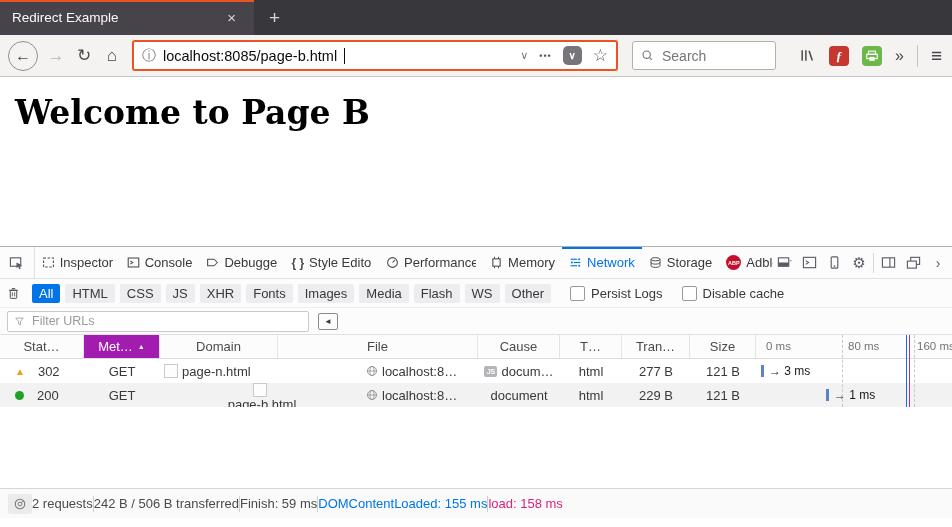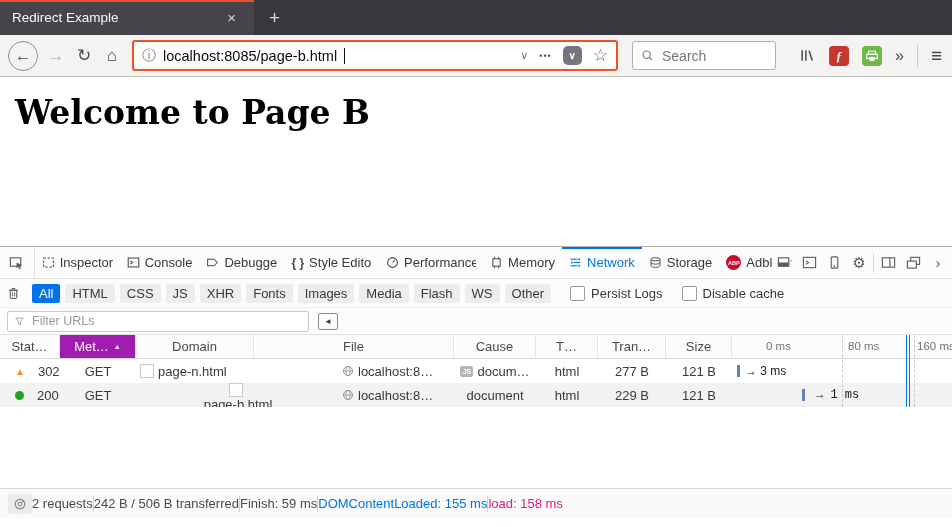--- a/index.html
+++ b/index.html
@@ -95,38 +95,38 @@
   .pane-toggle{width:18px;height:15px;border:1px solid #8a8a8e;border-radius:2px;display:flex;
                align-items:center;justify-content:center;font-size:8px;color:#38383d;background:#fcfcfc;}
 
   
   .dt-table{position:relative;height:72px;}
   .hrow{display:flex;height:24px;background:#fcfcfc;border-bottom:1px solid #ddd;box-sizing:border-box;}
   .hcell{display:flex;align-items:center;justify-content:center;border-right:1px solid #e4e4e6;
          color:#4a4a4f;box-sizing:border-box;overflow:hidden;}
   .hcell.sorted{background:#a21caf;color:#fff;}
   .sortarrow{font-size:7px;margin-left:5px;}
-  .c-status{width:60px;}.c-method{width:76px;}.c-file{width:200px;}.c-domain{width:118px;}
+  .c-status{width:84px;}.c-method{width:76px;}.c-file{width:200px;}.c-domain{width:118px;}
   .c-cause{width:82px;}.c-type{width:62px;}.c-trans{width:68px;}.c-size{width:66px;}
   .c-wf{flex:1;border-right:none;position:relative;}
   .rrow{display:flex;height:24px;}
   .rrow.alt{background:#f2f2f3;}
   .cell{display:flex;align-items:center;justify-content:center;box-sizing:border-box;overflow:hidden;}
   .cell.left{justify-content:flex-start;}
   .st{justify-content:flex-start;padding-left:15px;gap:13px;}
   .tri{color:#ef9b1a;font-size:10px;}
   .dot{width:9px;height:9px;border-radius:50%;background:#23a127;}
   .fav{width:12px;height:12px;border:1px solid #c9c9cc;background:#fdfdfd;margin-right:4px;flex:none;}
   .jsbadge{min-width:13px;height:11px;border-radius:2px;background:#b5b5b9;color:#fff;font-size:7px;
            font-weight:bold;display:flex;align-items:center;justify-content:center;margin-right:4px;}
   .jsbadge:empty{display:none;}
   .wfbar{position:absolute;top:6px;width:3px;height:12px;background:#5b83c3;}
   .wftext{position:absolute;top:5px;font-size:12px;color:#18181a;white-space:nowrap;}
   .r0 .wfbar{left:5px;} .r0 .wftext{left:13px;}
-  .r1 .wfbar{left:70px;} .r1 .wftext{left:84px;font-family:Liberation Mono, monospace;}
+  .r1 .wfbar{left:70px;} .r1 .wftext{left:78px;}
   .tick{position:absolute;top:5px;font-size:11.5px;color:#737373;white-space:nowrap;}
   .tick.t0{left:766px;} .tick.t1{left:848px;} .tick.t2{left:917px;}
   .gridline{position:absolute;top:0;bottom:0;border-left:1px dashed #c9c9cc;}
   .g80{left:842px;} .g160{left:914px;}
   .marker{position:absolute;top:0;bottom:0;}
   .m-dcl{left:906px;border-left:1px solid #0074e8;}
   .m-load{left:909px;border-left:1px solid #d7217e;}
 
   
   .dt-statusbar{position:absolute;left:0;right:0;bottom:9px;height:29px;background:#fafafa;

